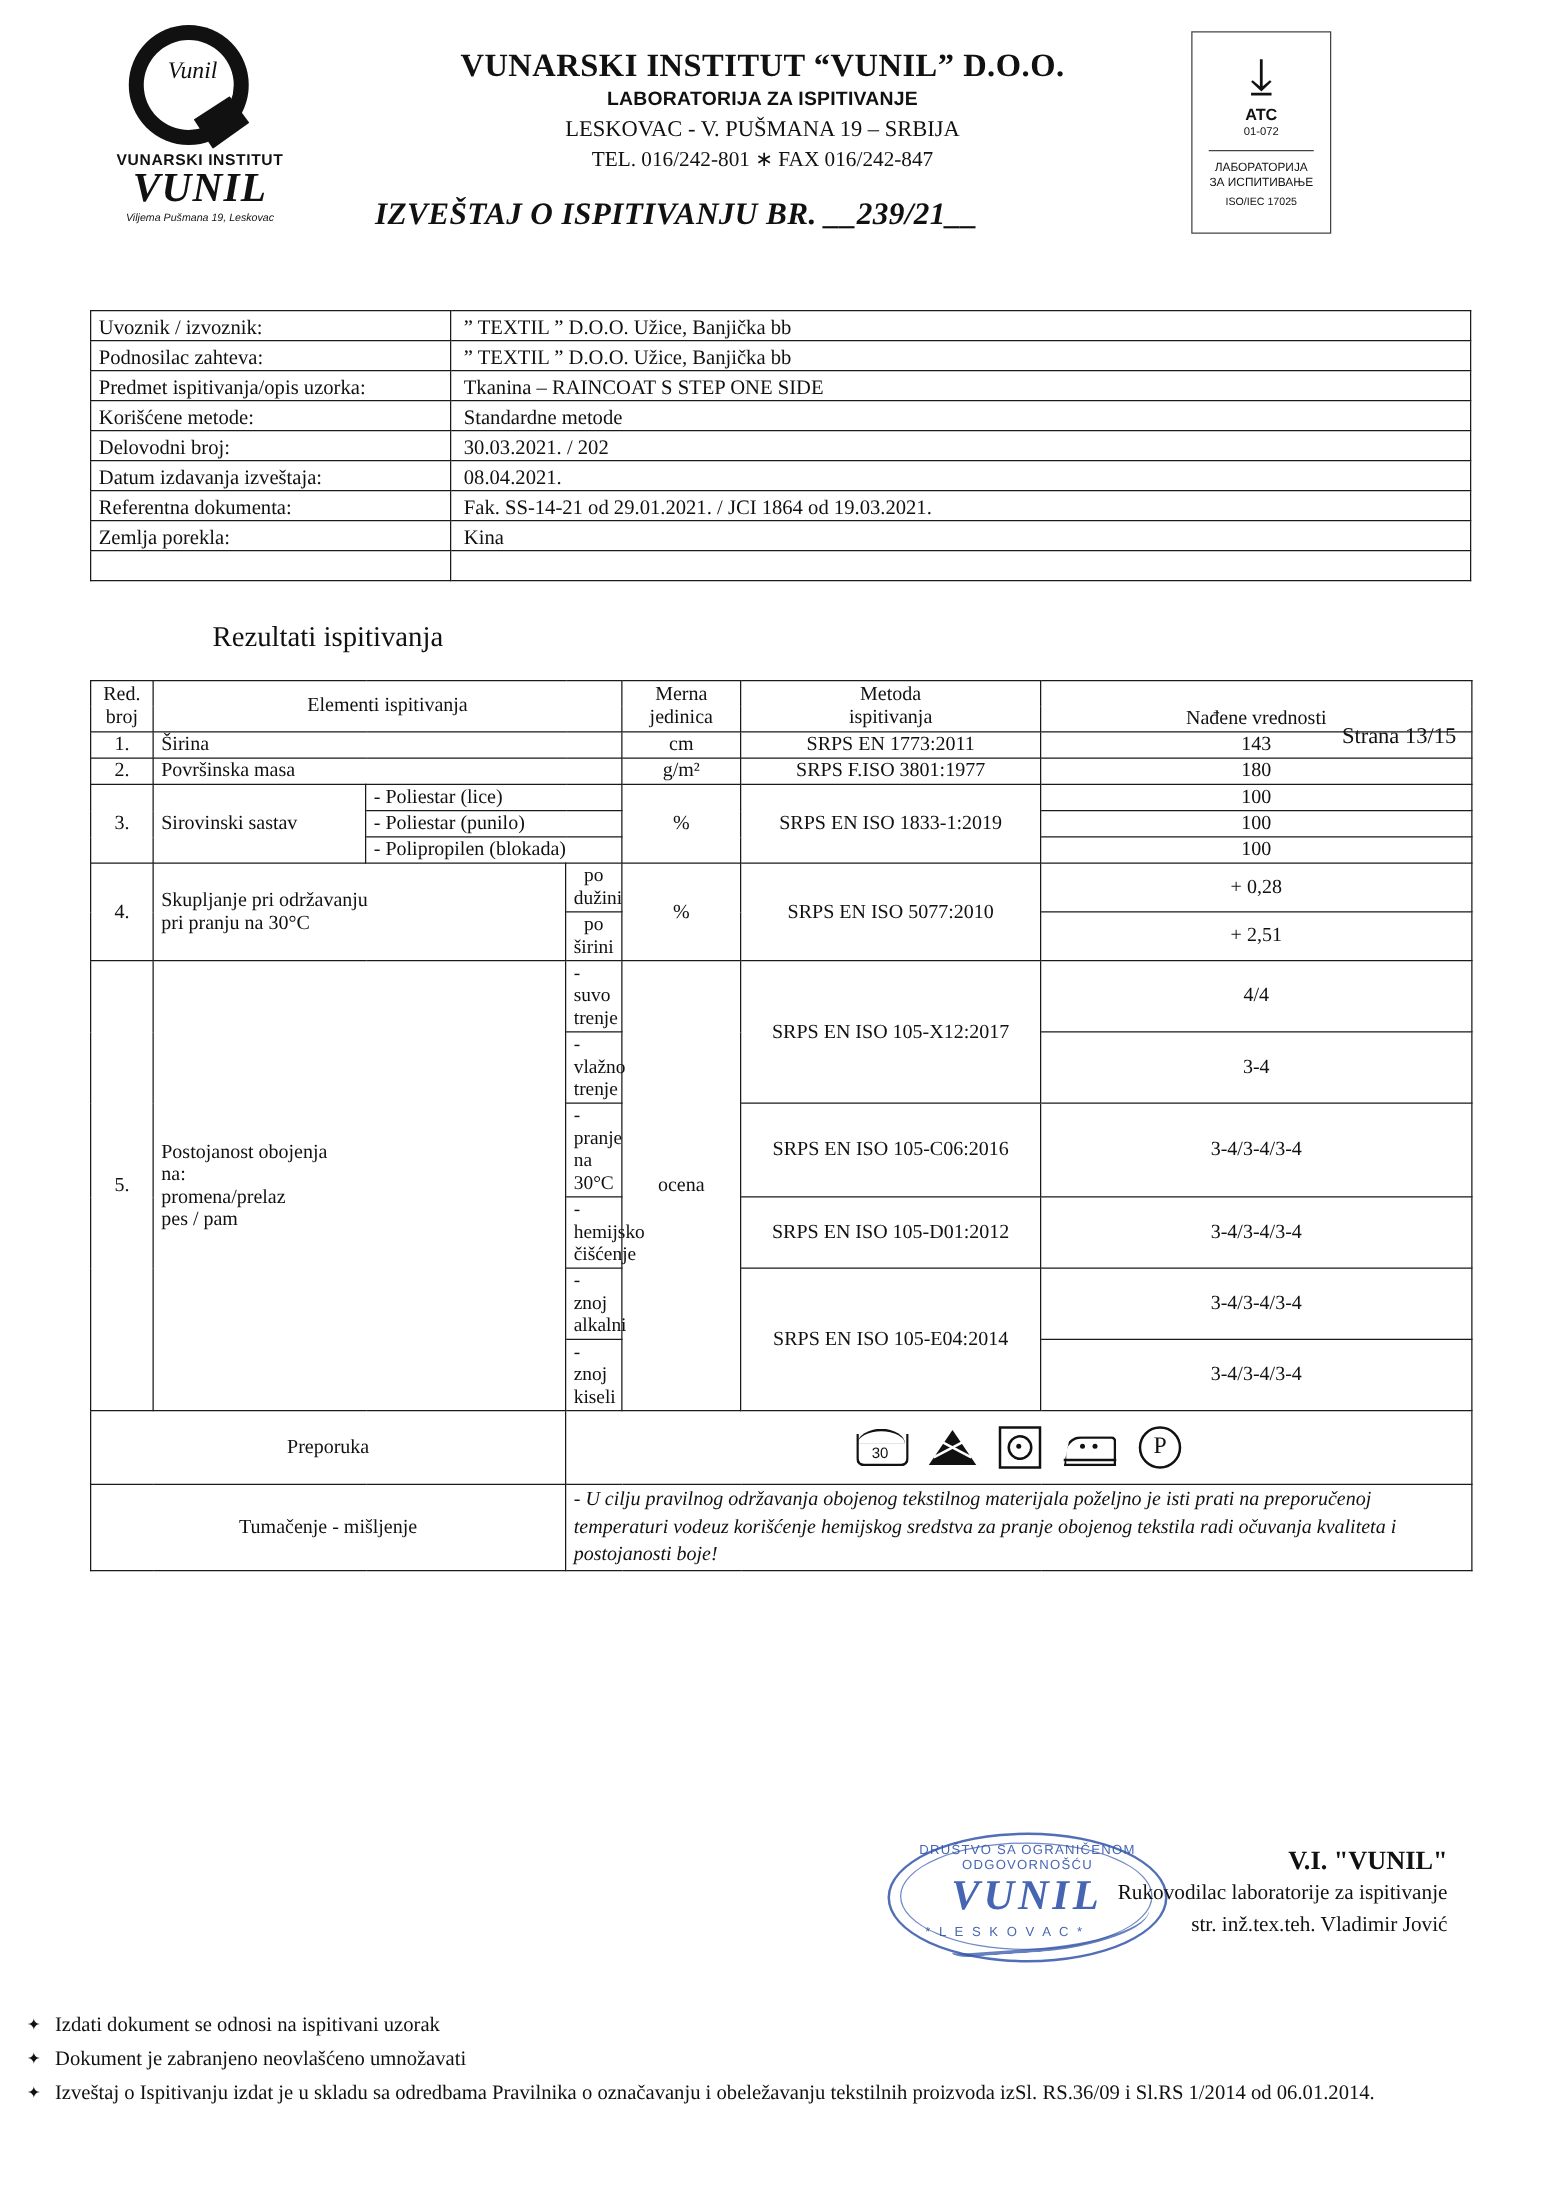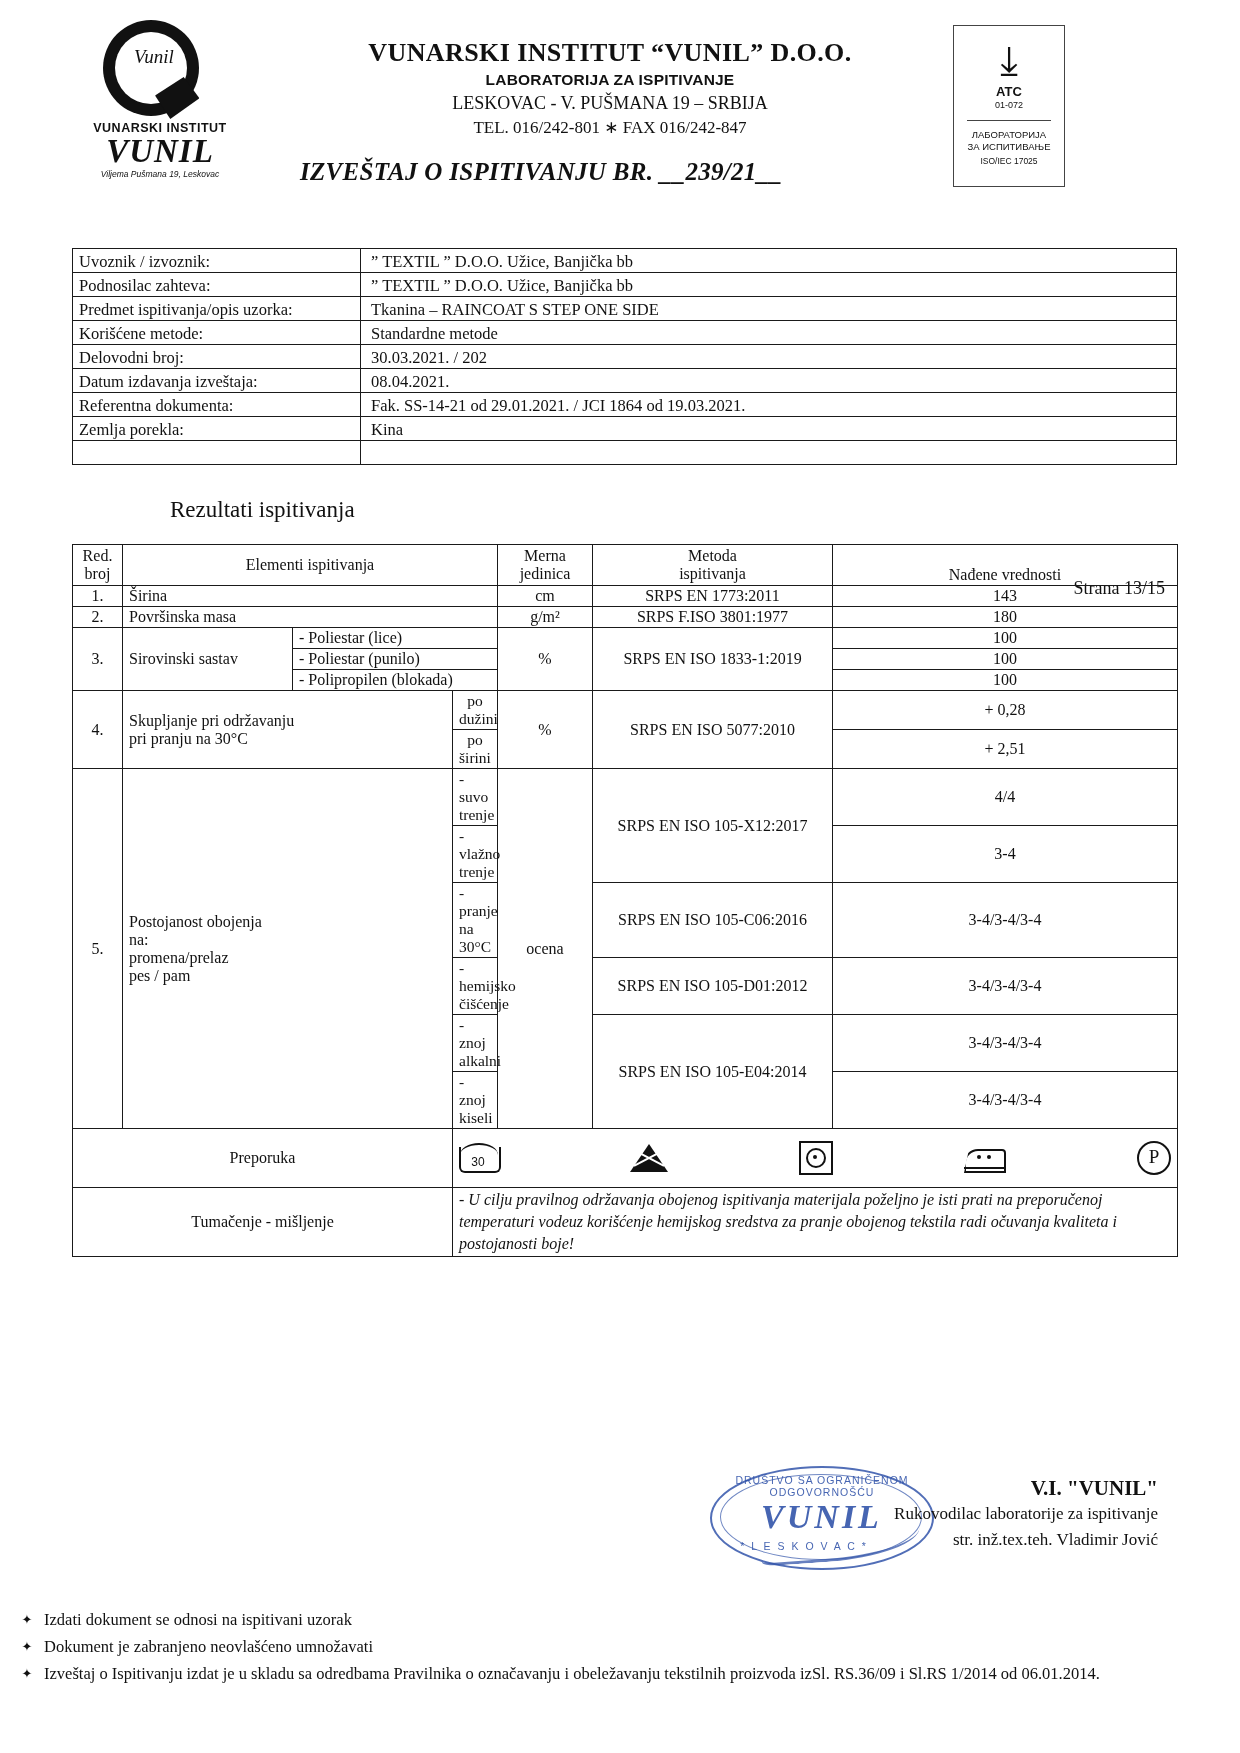--- a/index.html
+++ b/index.html
@@ -224,21 +224,21 @@
   .res-table td.small { font-size: 15.5px; }
   .res-table td.noborder-b { border-bottom: none; }
   .cellpad { padding-left: 8px; }
 
   .care-row td {
     height: 56px;
   }
   .care-icons {
     display: flex;
     align-items: center;
-    justify-content: space-between;
+    justify-content: center;
     gap: 18px;
     height: 52px;
   }
   .ci { position: relative; }
   
   .ci-wash { width: 40px; height: 30px; }
   .ci-wash .tub {
     position: absolute; left: 0; top: 4px;
     width: 38px; height: 24px;
     border: 2px solid #111;
@@ -654,21 +654,21 @@
         <div class="ci ci-p">
           <div class="cir"></div>
               <div class="lt">P</div>
         </div>
       </div>
     </td>
   </tr>
 
   <tr>
     <td class="ctr" colspan="3">Tumačenje - mišljenje</td>
-    <td colspan="4" class="interp">-  U cilju pravilnog održavanja obojenog ispitivanja materijala poželjno je isti prati na preporučenoj temperaturi vodeuz korišćenje hemijskog sredstva za pranje obojenog tekstila radi očuvanja kvaliteta i postojanosti boje!</td>
+    <td colspan="4" class="interp">-  U cilju pravilnog održavanja obojenog tekstilnog materijala poželjno je isti prati na preporučenoj temperaturi vodeuz korišćenje hemijskog sredstva za pranje obojenog tekstila radi očuvanja kvaliteta i postojanosti boje!</td>
   </tr>
 </tbody>
   </table>
 
 <div class="stamp">
   <div class="ring"></div>
   <div class="ring2"></div>
   <div class="top-t">DRUŠTVO SA OGRANIČENOM ODGOVORNOŠĆU</div>
   <div class="word">VUNIL</div>
   <div class="swash"></div>

